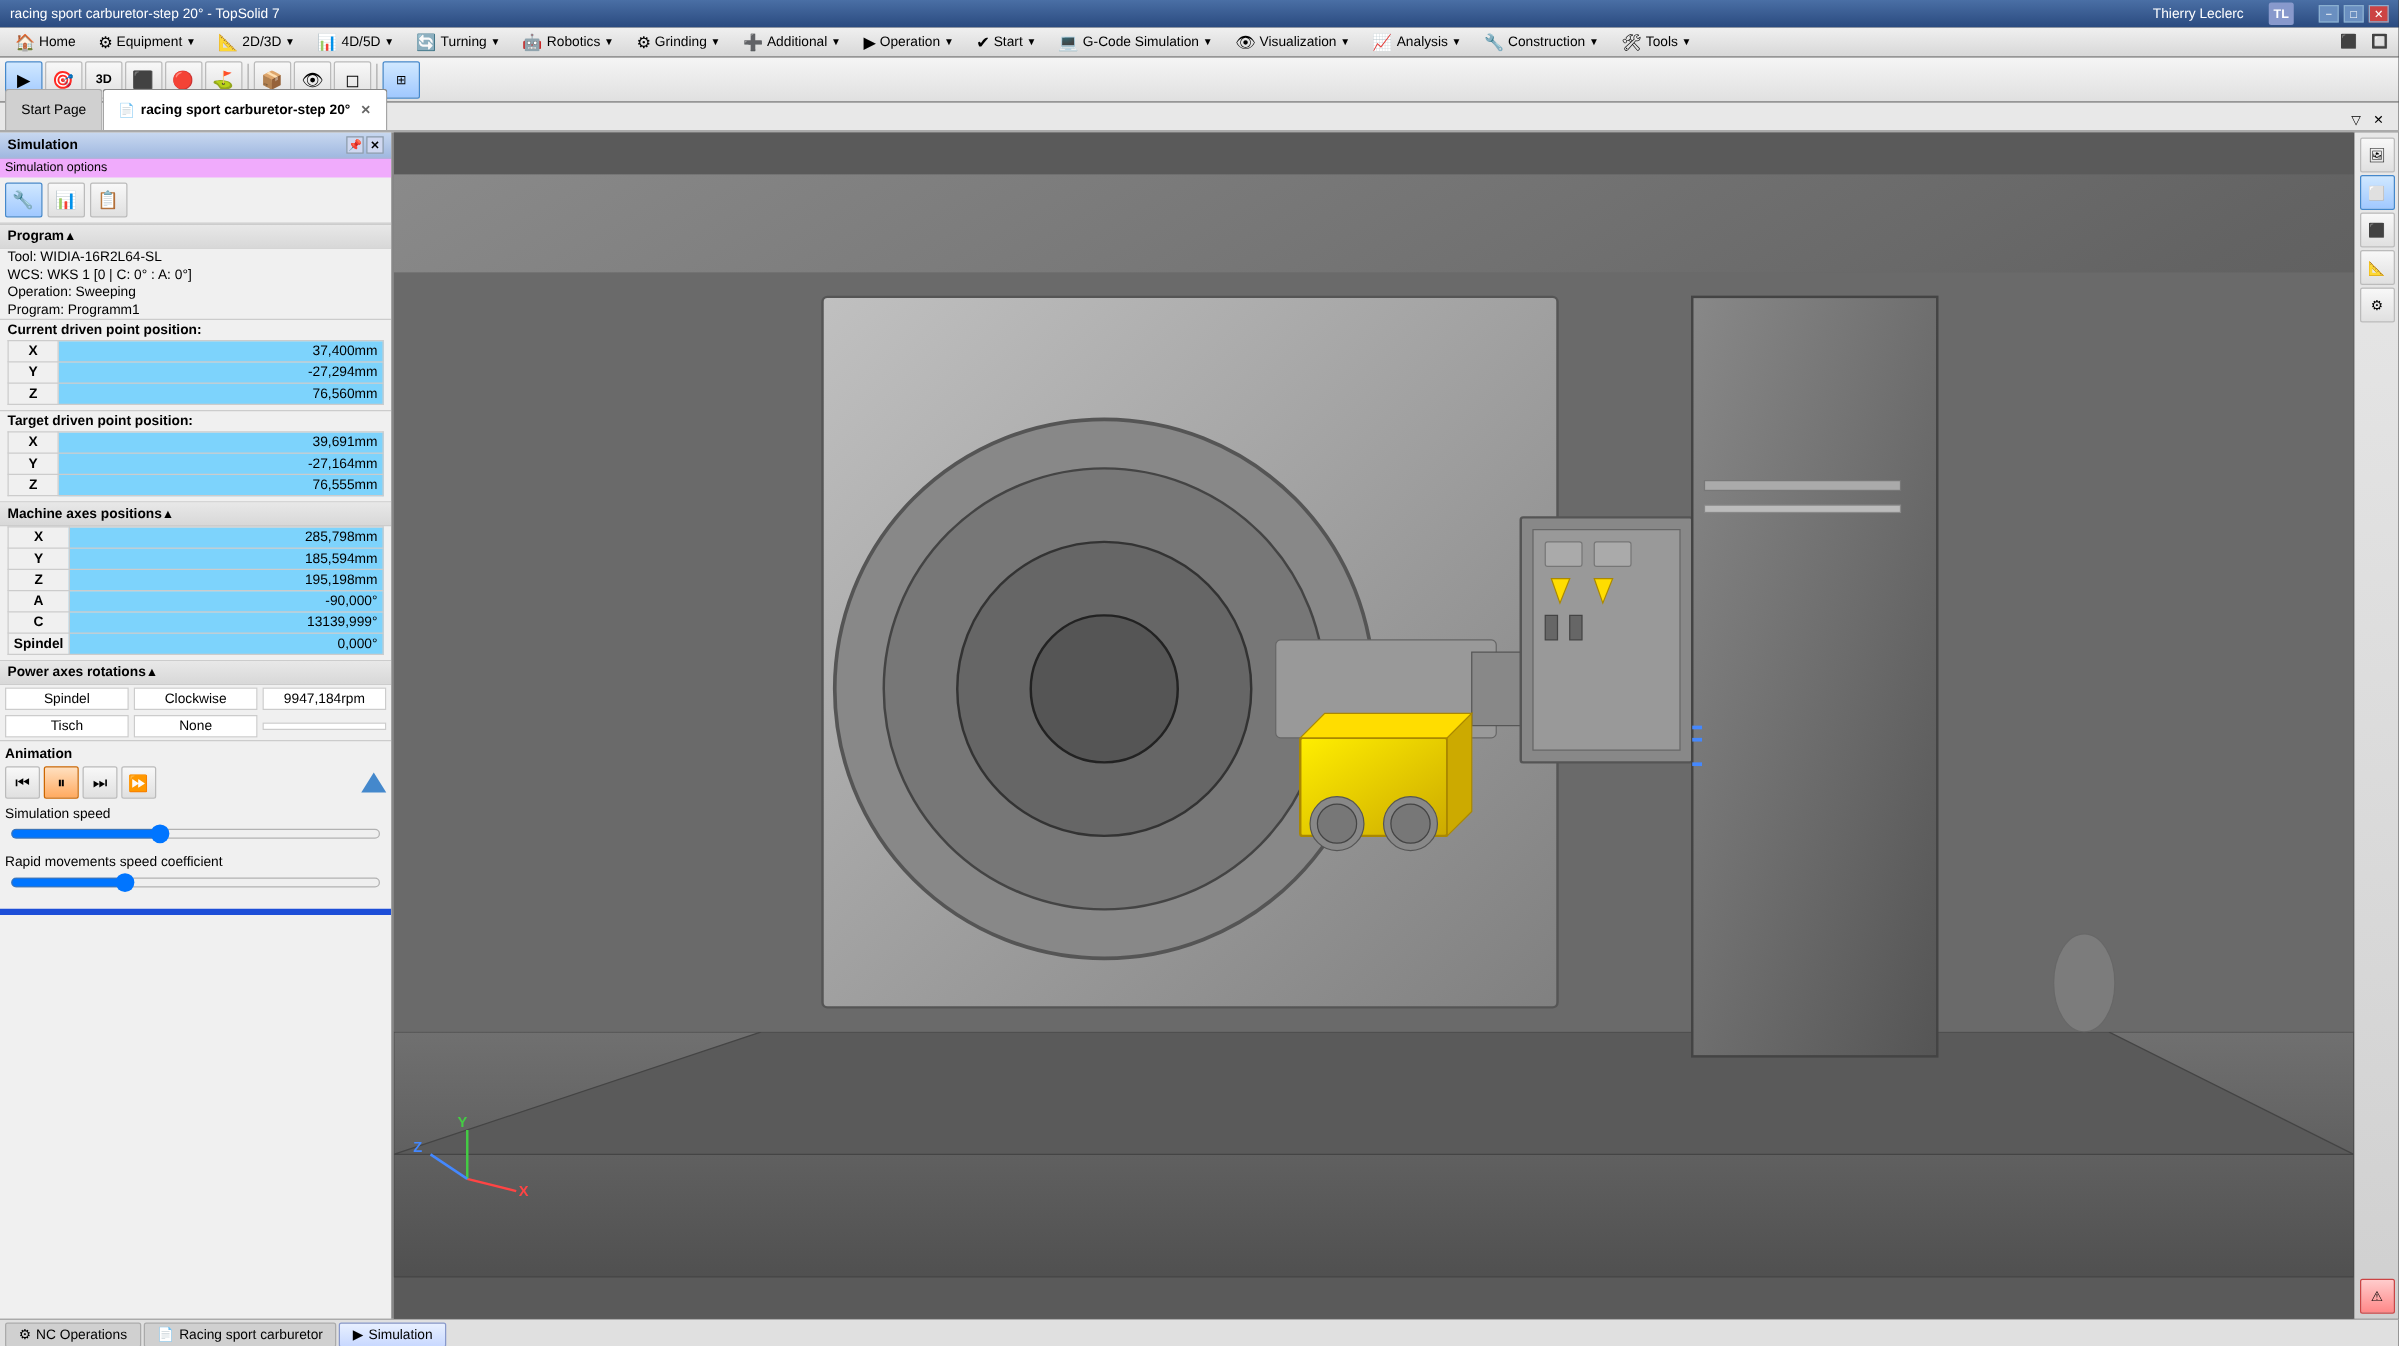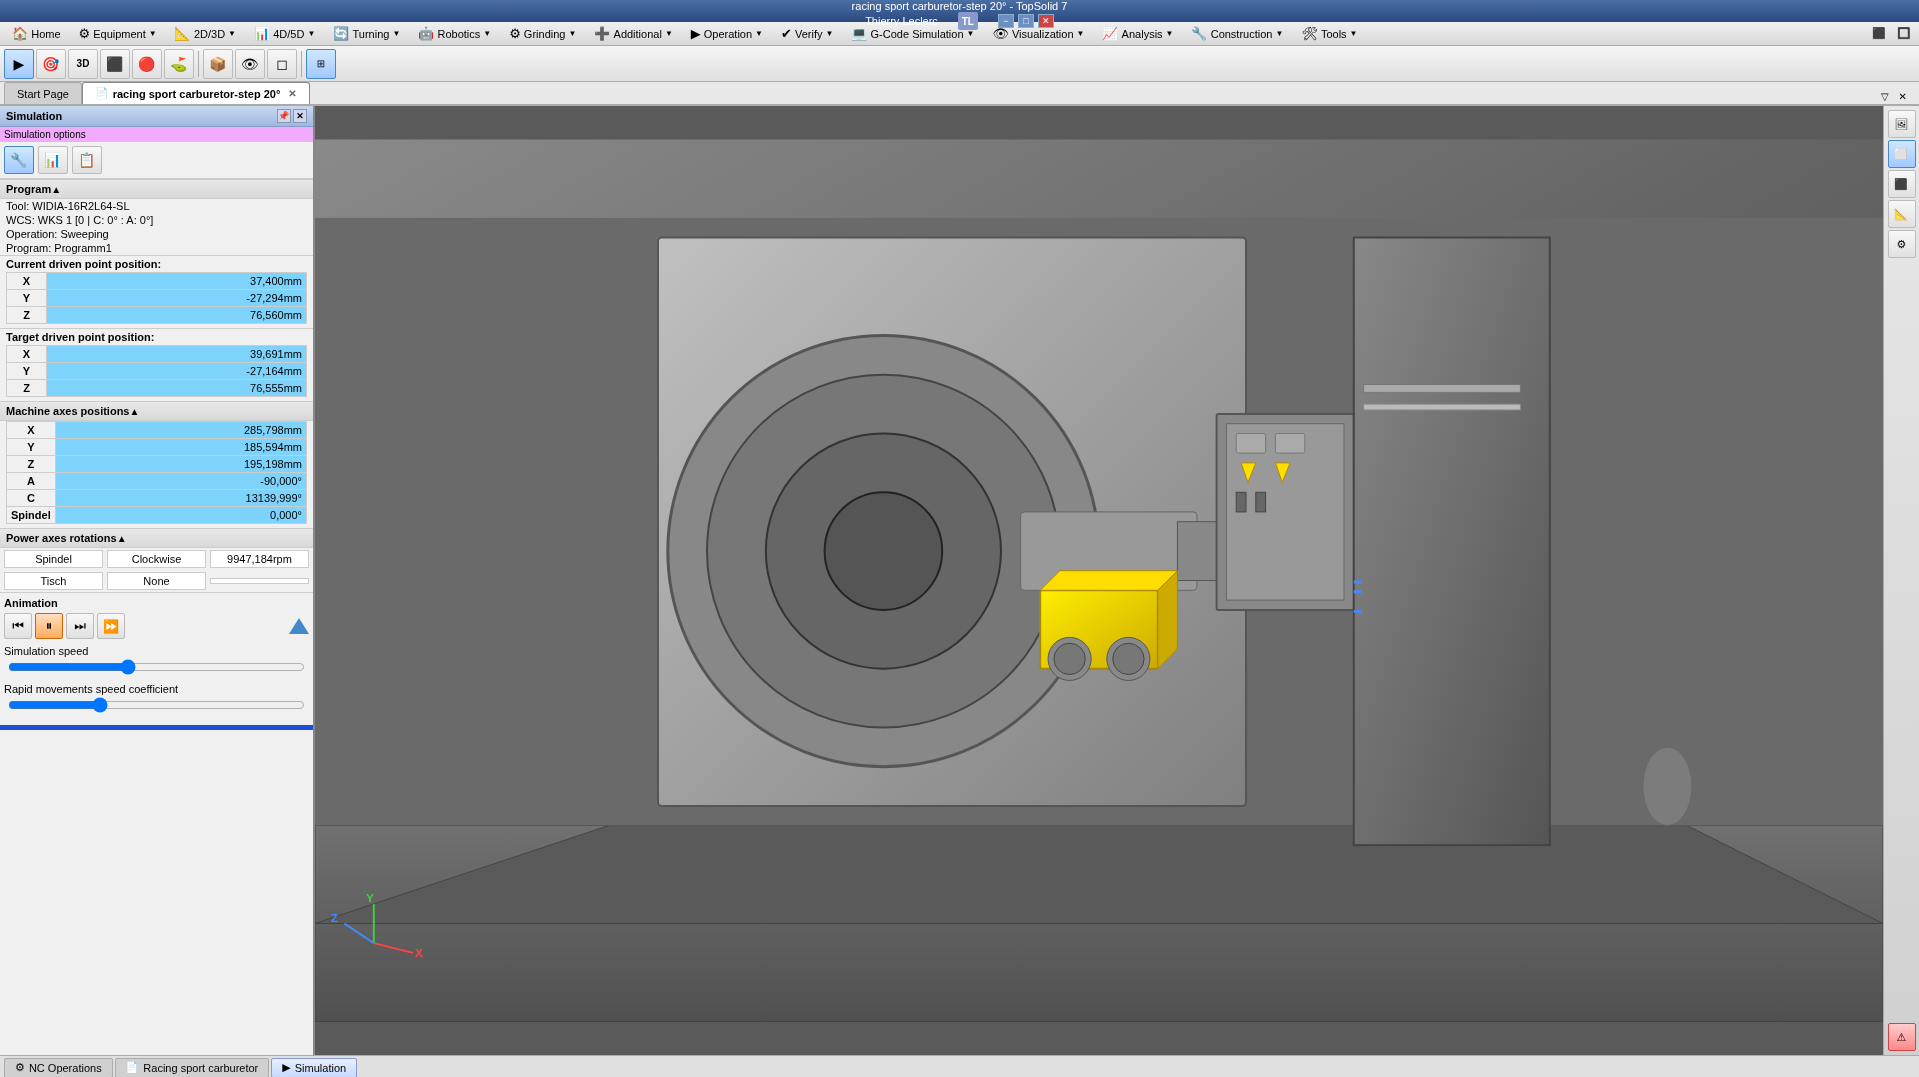--- a/index.html
+++ b/index.html
@@ -8,21 +8,20 @@
     
     #titlebar {
       height: 22px;
       background: linear-gradient(to bottom, #4a6fa5, #2a4a7f);
       display: flex;
       align-items: center;
       justify-content: space-between;
       padding: 0 8px;
       color: white;
       font-size: 11px;
-      flex-direction: column;
     }
     #titlebar .win-controls { display: flex; gap: 4px; }
     #titlebar .win-btn {
       width: 16px; height: 14px;
       background: #6a8fc0;
       border: 1px solid #8aafd0;
       color: white;
       font-size: 9px;
       display: flex; align-items: center; justify-content: center;
       cursor: pointer;
@@ -75,21 +74,21 @@
     
     #tabrow {
       height: 24px;
       background: #e8e8e8;
       display: flex;
       align-items: flex-end;
       padding: 0 4px;
       border-bottom: 2px solid #aaa;
     }
     .tab {
-      height: 22px;
+      height: 33px;
       padding: 0 12px;
       background: #d0d0d0;
       border: 1px solid #aaa;
       border-bottom: none;
       border-radius: 3px 3px 0 0;
       display: flex;
       align-items: center;
       gap: 4px;
       cursor: pointer;
       font-size: 11px;
@@ -374,21 +373,21 @@
     <span>Additional</span>
     <span class="menu-dropdown">▼</span>
   </div>
   <div class="menu-item">
     <span style="font-size:13px;">▶</span>
     <span>Operation</span>
     <span class="menu-dropdown">▼</span>
   </div>
   <div class="menu-item">
     <span style="font-size:13px;">✔</span>
-    <span>Verify</span>
+    <span>Start</span>
     <span class="menu-dropdown">▼</span>
   </div>
   <div class="menu-item">
     <span style="font-size:13px;">💻</span>
     <span>G-Code Simulation</span>
     <span class="menu-dropdown">▼</span>
   </div>
   <div class="menu-item">
     <span style="font-size:13px;">👁</span>
     <span>Visualization</span>

